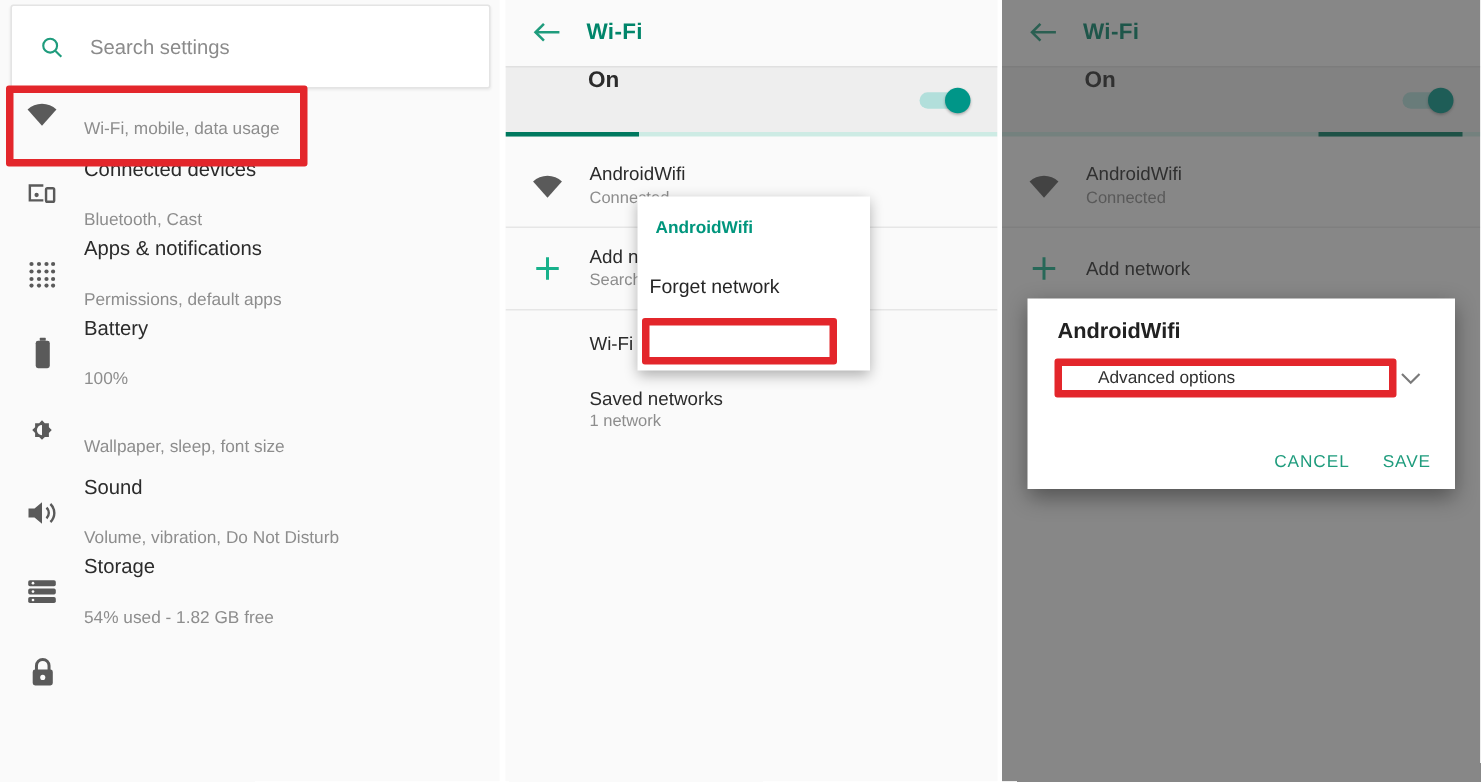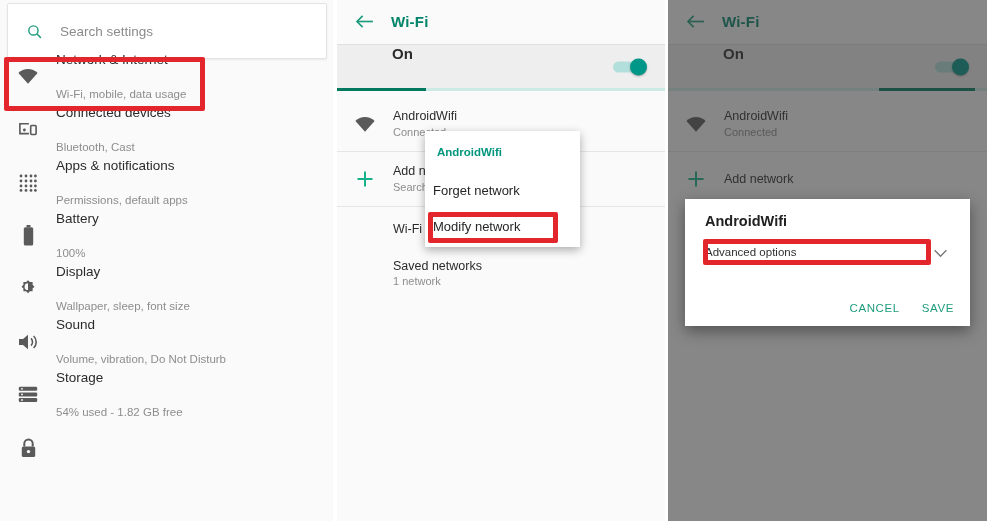--- a/index.html
+++ b/index.html
@@ -77,21 +77,21 @@
   #ctx-item-modify { margin-top:2px; }
 
   
   .scrim { position:absolute; left:0; top:0; width:100%; height:100%; background:rgba(51,51,51,.58); z-index:40; }
   .dialog {
     position:absolute; left:17px; top:199px; width:285px; height:127px;
     background:#ffffff; box-shadow:0 5px 14px rgba(0,0,0,.4); z-index:45;
   }
   .dialog .dlg-title { font-size:14.5px; color:#212121; font-weight:bold; padding:14px 0 0 20px; }
   .dialog .dlg-field { position:absolute; left:20px; top:43px; width:225px; height:20px; display:flex; align-items:center; }
-  .dialog .dlg-field .fv { font-size:11.5px; color:#303030; }
+  .dialog .dlg-field .fv { font-size:11.5px; color:#303030;margin-left:27px; }
   .dialog .dlg-chev { position:absolute; right:22px; top:45px; }
   .dialog .dlg-actions { position:absolute; right:16px; bottom:12px; display:flex; gap:22px; align-items:center; }
   .dialog .dlg-btn { font-size:11.5px; color:#1f9c7d; font-weight:normal; letter-spacing:.6px; }
 </style>
 </head>
 <body>
 
 <div class="stage">
 
   <div class="panel" id="panel-settings">
@@ -108,21 +108,20 @@
 
     <div class="slist">
 
       <div class="srow">
         <span class="ic">
           <svg width="22" height="17" viewBox="0 0 24 18">
               <path d="M12 17 L1.5 5.2 A15 15 0 0 1 22.5 5.2 Z" fill="#5a5a5a"></path>
             </svg>
         </span>
         <span class="tx">
-          <span class="t1">Network &amp; Internet</span>
           <span class="t2">Wi-Fi, mobile, data usage</span>
         </span>
       </div>
 
       <div class="srow">
         <span class="ic">
           <svg width="22" height="18" viewBox="0 0 24 20" fill="none" stroke="#5a5a5a" stroke-width="1.8">
             <path d="M13 3 H3 v11 h10"></path>
               <rect x="15" y="5" width="6" height="10" rx="1"></rect>
               <circle cx="8" cy="10" r="1.6" fill="#5a5a5a" stroke="none"></circle>
@@ -177,21 +176,20 @@
       </div>
 
       <div class="srow">
         <span class="ic">
           <svg width="20" height="20" viewBox="0 0 20 20">
             <path d="M10 1.2 l1.9 1.9 2.7 0 0 2.7 1.9 1.9 -1.9 1.9 0 2.7 -2.7 0 -1.9 1.9 -1.9 -1.9 -2.7 0 0 -2.7 -1.9 -1.9 1.9 -1.9 0 -2.7 2.7 0 Z" fill="#5a5a5a"></path>
             <path d="M10 4.3 a3.4 3.4 0 0 0 0 6.8 z" fill="#fafafa"></path>
           </svg>
         </span>
         <span class="tx">
-          <span class="t1">Display</span>
           <span class="t2">Wallpaper, sleep, font size</span>
         </span>
       </div>
 
       <div class="srow">
         <span class="ic">
           <svg width="21" height="18" viewBox="0 0 21 18">
             <path d="M1 6 h4 L10 1.8 v14.4 L5 12 H1 Z" fill="#5a5a5a"></path>
             <path d="M13 5.4 a5 5 0 0 1 0 7.2" fill="none" stroke="#5a5a5a" stroke-width="1.6"></path>
             <path d="M15.6 3 a8.2 8.2 0 0 1 0 12" fill="none" stroke="#5a5a5a" stroke-width="1.6"></path>
@@ -290,21 +288,20 @@
       <div class="prow">
         <span class="t1">Saved networks</span>
         <span class="t2">1 network</span>
       </div>
     </div>
   </div>
 
   <div class="ctxmenu">
     <div class="ctx-title">AndroidWifi</div>
     <div class="ctx-item" id="ctx-item-forget">Forget network</div>
-    <div class="ctx-item" id="ctx-item-modify">Modify network</div>
   </div>
   <div class="redbox" id="redbox-modify"></div>
 
   <div class="panel" id="panel-dialog">
 
     <div class="appbar">
       <span class="back">
         <svg width="19" height="15" viewBox="0 0 20 16" fill="none" stroke="#1f9c7d" stroke-width="1.8">
           <line x1="19" y1="8" x2="2" y2="8"></line>
             <polyline points="8,2 2,8 8,14"></polyline>

